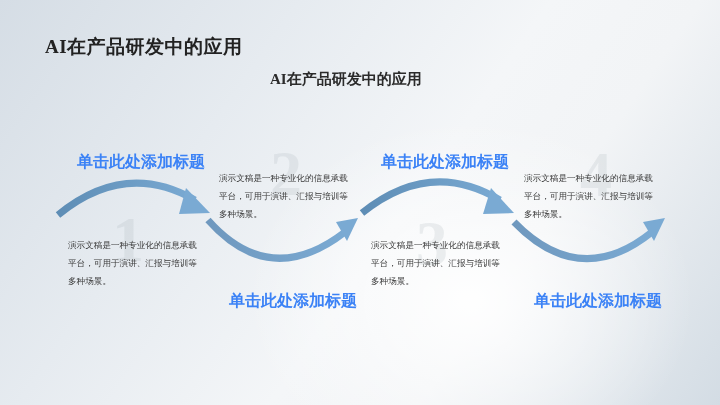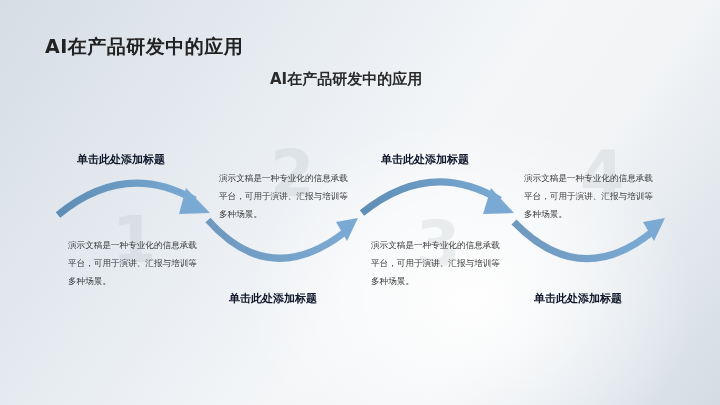--- a/index.html
+++ b/index.html
@@ -3,36 +3,36 @@
 <meta charset="utf-8">
 <style>
   html, body { margin: 0; padding: 0; }
   body {
     width: 720px; height: 405px; overflow: hidden; position: relative;
     font-family: "DejaVu Sans", "Liberation Sans", sans-serif;
     background:
       radial-gradient(ellipse 320px 260px at 470px 300px, rgba(255,255,255,0.95), rgba(255,255,255,0) 70%),
       linear-gradient(125deg, #d5dde5 0%, #e6ebf0 30%, #f4f6f8 55%, #f2f4f6 70%, #d3dce4 100%);
   }
-  .slide { position: absolute; inset: 0; }
+  .slide { position: absolute; inset: 0; font-family: Liberation Serif, serif; }
   .main-title {
     position: absolute; left: 45px; top: 34px;
     font-size: 19px; font-weight: bold; color: #222; letter-spacing: 0.5px;
   }
   .sub-title {
     position: absolute; left: 270px; top: 70px;
     font-size: 15px; font-weight: bold; color: #2b2b2b;
   }
   .wave { position: absolute; left: 0; top: 0; }
   .big-num {
     position: absolute; font-size: 64px; font-weight: bold;
     color: rgba(150,160,170,0.16); line-height: 1;
   }
   .step-title {
-    position: absolute; font-size: 11px; font-weight: bold; color: #0f172a;
+    position: absolute; font-size: 16px; font-weight: bold; color: #3b82f6;
     white-space: nowrap;
   }
   .step-desc {
     position: absolute; width: 135px; font-size: 8.6px; line-height: 18px;
     color: #3a3a3a;
   }
 </style>
 </head>
 <body>
 

